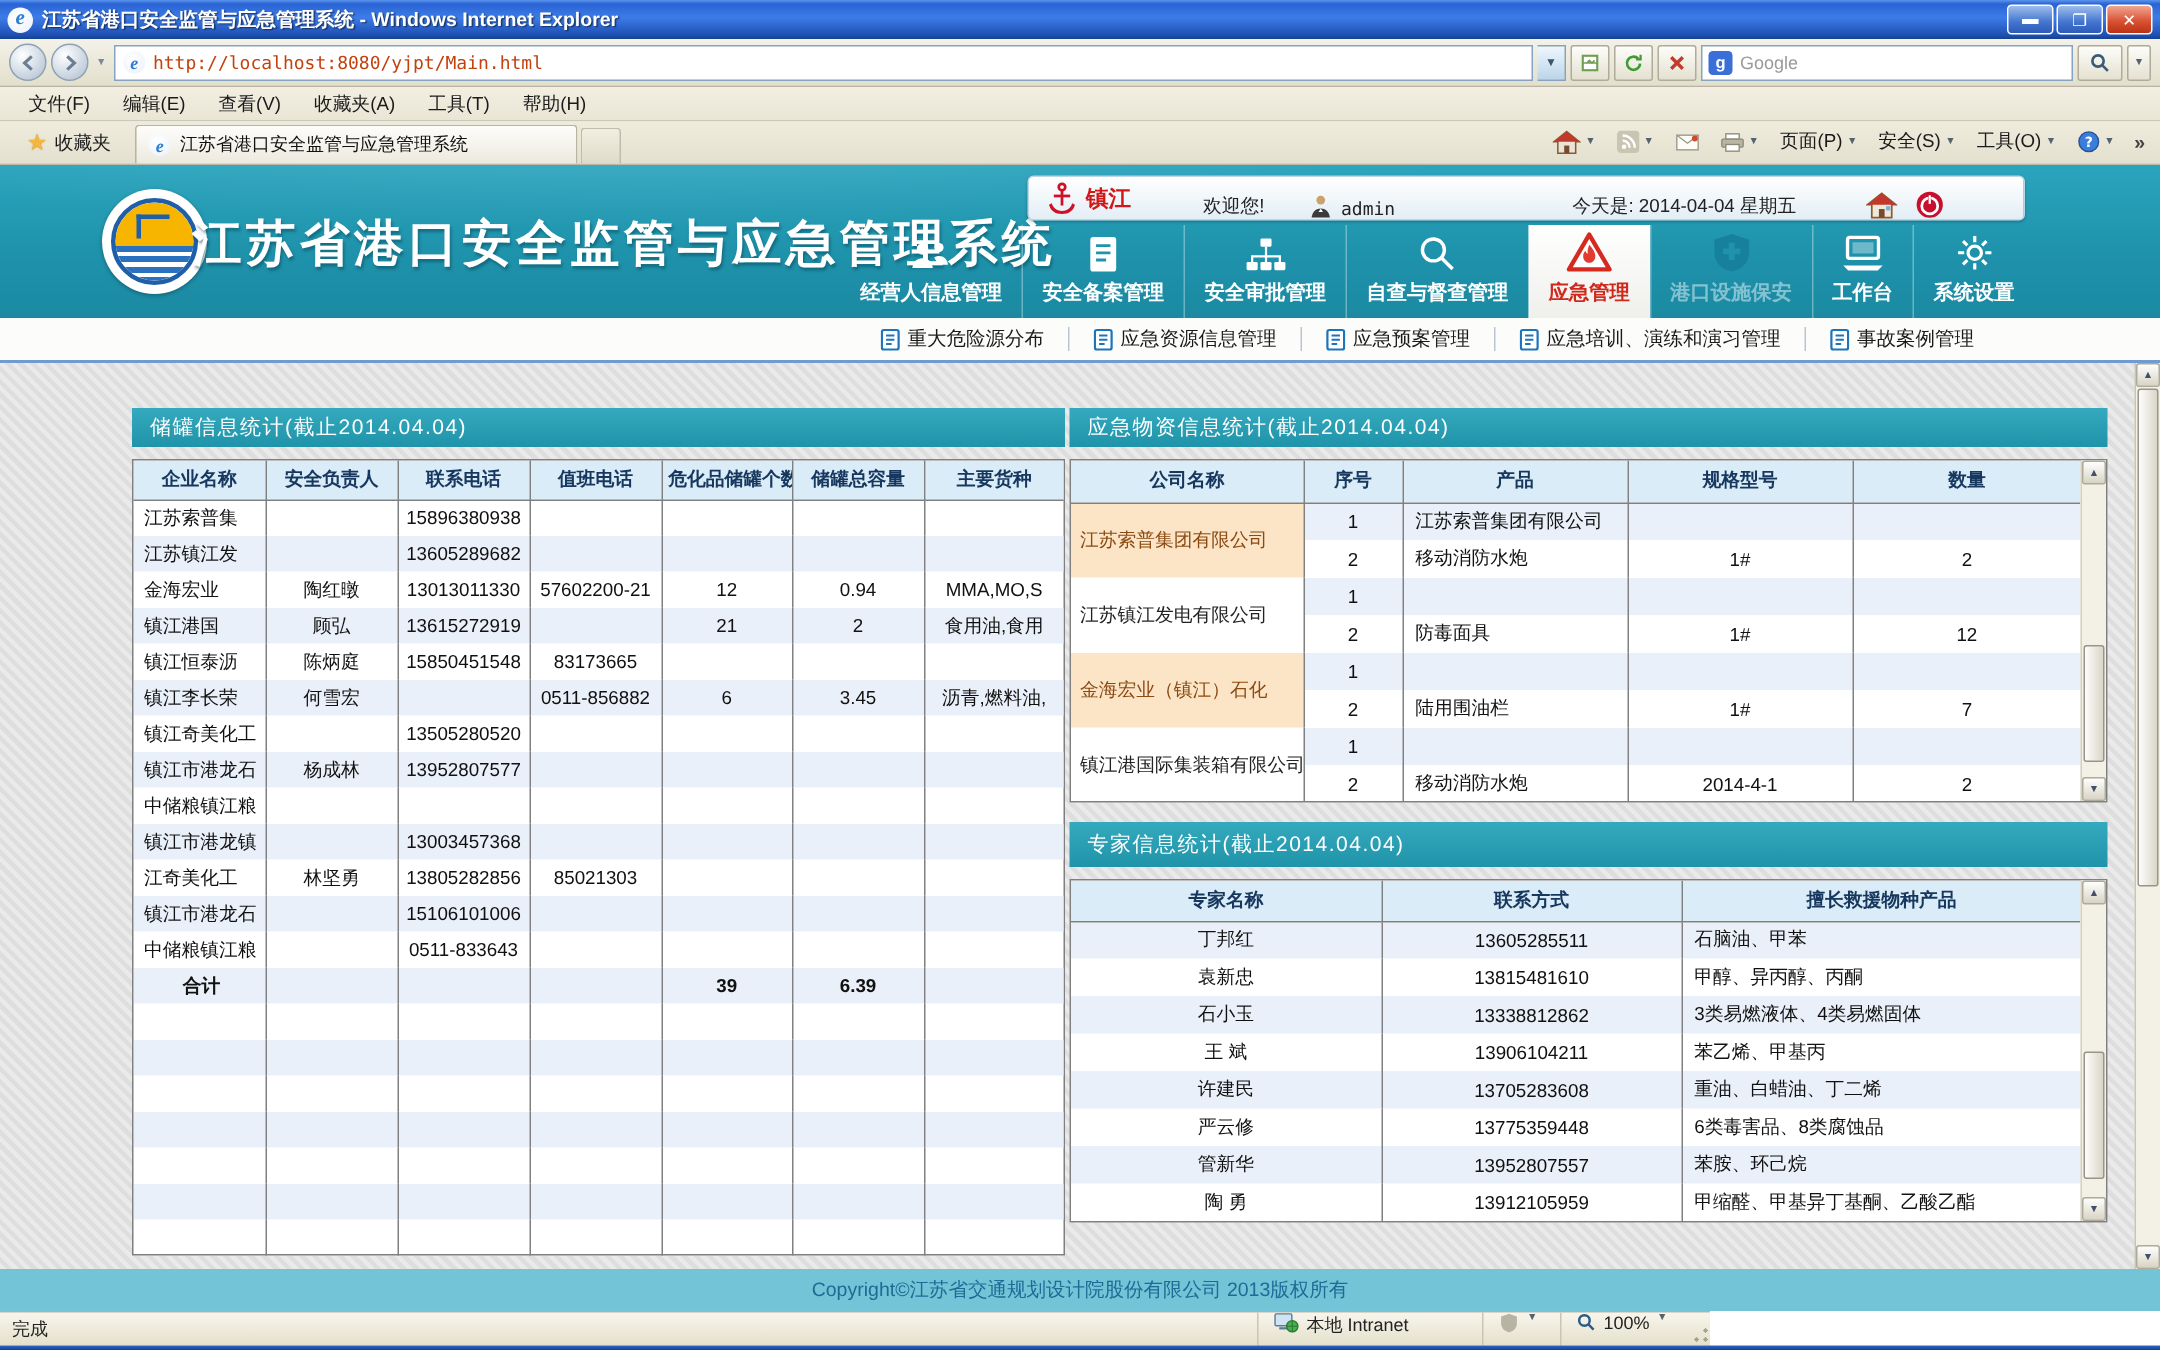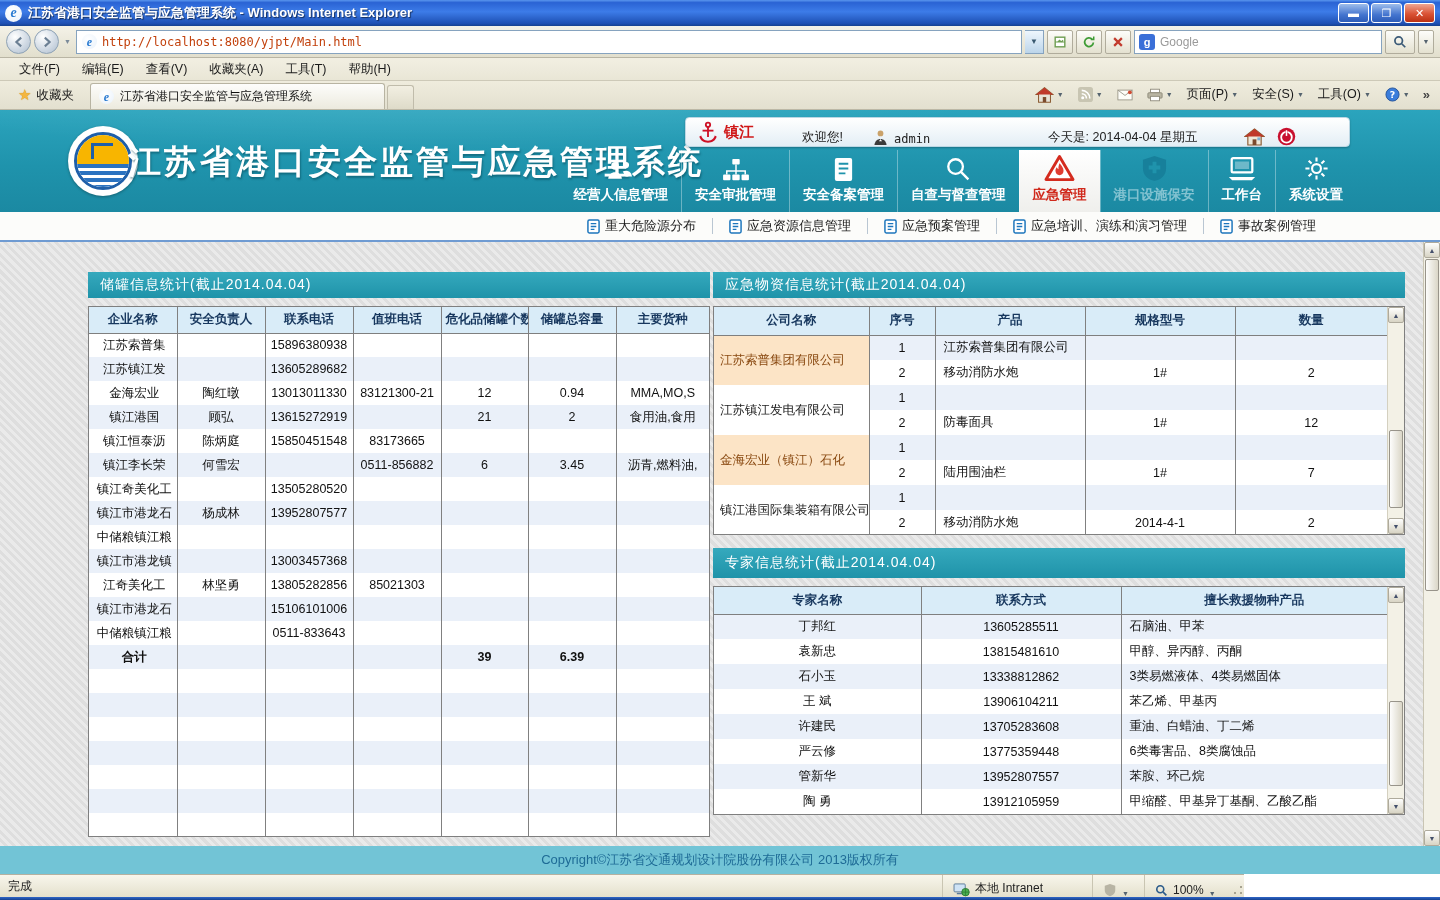--- a/index.html
+++ b/index.html
@@ -108,21 +108,21 @@
 th{background:#d9ecf8;color:#17375e;font-weight:bold;border-bottom:1px solid #7f7f7f;text-align:center}
 th,td{border-right:1px solid #808080;overflow:hidden;white-space:nowrap;padding:0 4px}
 th:last-child,td:last-child{border-right:none}
 tr.alt td{background:#eaf0f9}
 
 .tank-panel{left:88px;top:30px;width:622px}
 .tank-panel .panel-title{height:26px}
 .tank-panel .tbl-wrap{height:531px}
 .tank-panel th{height:26px}
 .tank-panel td{height:24px;text-align:center}
-.tank-panel td.c0{text-align:center;padding-left:7px}
+.tank-panel td.c0{text-align:left;padding-left:7px}
 .tank-panel tr.total td{font-weight:bold}
 .tank-panel tr.total td.c0{text-align:center}
 
 .body-flex{display:flex;margin-top:8px;border:1px solid #7f7f7f;background:#fff}
 .body-flex .tbl-inner{flex:1;overflow:hidden}
 
 .supplies-panel{left:713px;top:30px;width:692px}
 .supplies-panel .panel-title{height:26px}
 .supplies-panel .body-flex{height:229px}
 .supplies-panel th{height:28px}
@@ -143,24 +143,24 @@
 .sb-btn{height:16px;flex:0 0 16px;background:linear-gradient(#fefefd,#d8d4c4);border:1px solid #aeaa9c;border-radius:2px;
   font-size:7px;color:#44506b;display:flex;align-items:center;justify-content:center}
 .sb-track{flex:1;position:relative}
 .sb-thumb{position:absolute;left:1px;right:1px;background:linear-gradient(90deg,#fdfdfc,#dad6c7);
   border:1px solid #98948a;border-radius:2px}
 .main-sb{position:absolute;right:0;top:0;height:604px;border-left:1px solid #c9c5b4}
 
 
 .footer{position:absolute;left:0;top:846px;width:1440px;height:28px;background:#72c4d6;
   display:flex;align-items:center;justify-content:center;color:#1e6b96;font-size:13px}
-.statusbar{position:absolute;left:0;top:874px;width:1244px;height:23px;
+.statusbar{position:absolute;left:0;top:874px;width:1140px;height:23px;
   background:linear-gradient(#f8f6ec,#e4e0cc);border-top:1px solid #b5b1a0;display:flex;align-items:center;font-size:12px;color:#222}
 .status-left{flex:1;padding-left:8px}
-.status-cell{display:flex;align-items:flex-end;gap:5px;padding:0 10px;height:100%;border-left:1px solid #c9c5b2}
+.status-cell{display:flex;align-items:flex-start;gap:5px;padding:0 10px;height:100%;border-left:1px solid #c9c5b2}
 .grip{width:14px;height:100%;background:
   radial-gradient(circle 1.5px at 11px 18px,#a7a390 95%,transparent),
   radial-gradient(circle 1.5px at 11px 12px,#a7a390 95%,transparent),
   radial-gradient(circle 1.5px at 5px 18px,#a7a390 95%,transparent)}
 .window-bottom{position:absolute;left:0;top:897px;width:1440px;height:3px;background:linear-gradient(#2f66c8,#16418f)}
 svg{display:block}
 </style>
 </head>
 <body>
 
@@ -365,42 +365,42 @@
                 <path d="M3.5 21c.5-4.5 3.4-7.2 7.5-7.2s7 2.7 7.5 7.2z"></path>
                 <circle cx="23" cy="6" r="3.4"></circle>
                 <path d="M19.5 13.2c1-.6 2.2-1 3.5-1 3.5 0 6 2.3 6.6 6.3h-7"></path>
               </g>
             </svg>
           </span>
           <span class="nav-label">经营人信息管理</span>
         </div>
         <div class="nav-item">
           <span class="nav-icon">
+            <svg viewBox="0 0 24 26" width="23" height="25">
+              <rect x="3" y="1" width="18" height="24" rx="2" fill="currentColor"></rect>
+              <path d="M7 7h10M7 12h10M7 17h7" stroke="#1f93ac" stroke-width="2"></path>
+            </svg>
+          </span>
+          <span class="nav-label">安全备案管理</span>
+        </div>
+        <div class="nav-item">
+          <span class="nav-icon">
             <svg viewBox="0 0 30 26" width="28" height="24">
               <g fill="currentColor">
                 <rect x="11" y="1" width="8" height="6" rx="1"></rect>
                 <rect x="1" y="18" width="8" height="6" rx="1"></rect>
                 <rect x="11" y="18" width="8" height="6" rx="1"></rect>
                 <rect x="21" y="18" width="8" height="6" rx="1"></rect>
               </g>
               <g stroke="currentColor" stroke-width="1.6" fill="none">
                 <path d="M15 7v4M5 18v-4h20v4M15 11v7"></path>
               </g>
             </svg>
           </span>
           <span class="nav-label">安全审批管理</span>
-        </div>
-        <div class="nav-item">
-          <span class="nav-icon">
-            <svg viewBox="0 0 24 26" width="23" height="25">
-              <rect x="3" y="1" width="18" height="24" rx="2" fill="currentColor"></rect>
-              <path d="M7 7h10M7 12h10M7 17h7" stroke="#1f93ac" stroke-width="2"></path>
-            </svg>
-          </span>
-          <span class="nav-label">安全备案管理</span>
         </div>
         <div class="nav-item">
           <span class="nav-icon">
             <svg viewBox="0 0 27 27" width="26" height="26" fill="none" stroke="currentColor" stroke-width="2.4">
               <circle cx="11" cy="11" r="7.6"></circle>
               <path d="M16.8 16.8l7.5 7.5"></path>
             </svg>
           </span>
           <span class="nav-label">自查与督查管理</span>
         </div>
@@ -536,21 +536,21 @@
                 <td class="c2">13605289682</td>
                 <td class="c3"></td>
                 <td class="c4"></td>
                 <td class="c5"></td>
                 <td class="c6"></td>
               </tr>
               <tr class="">
                 <td class="c0">金海宏业</td>
                 <td class="c1">陶红暾</td>
                 <td class="c2">13013011330</td>
-                <td class="c3">83121300-21</td>
+                <td class="c3">57602200-21</td>
                 <td class="c4">12</td>
                 <td class="c5">0.94</td>
                 <td class="c6">MMA,MO,S</td>
               </tr>
               <tr class="alt ">
                 <td class="c0">镇江港国</td>
                 <td class="c1">顾弘</td>
                 <td class="c2">13615272919</td>
                 <td class="c3"></td>
                 <td class="c4">21</td>

